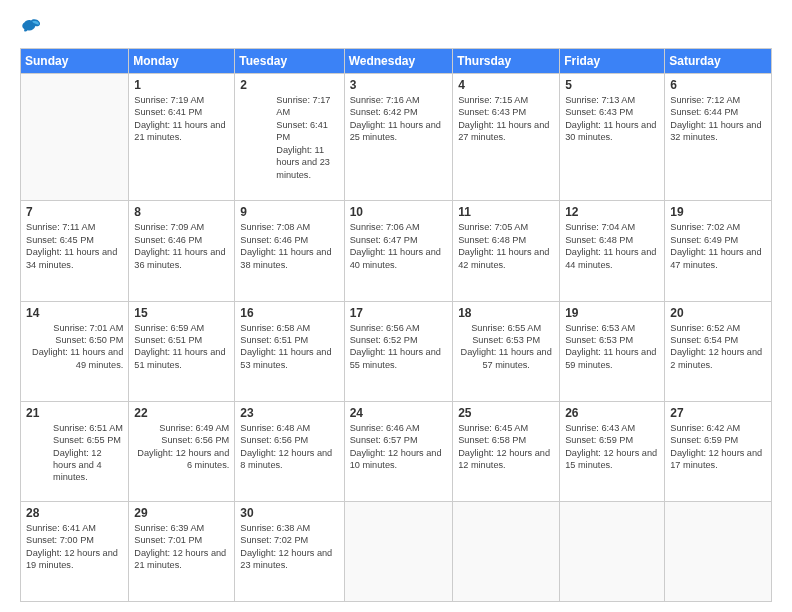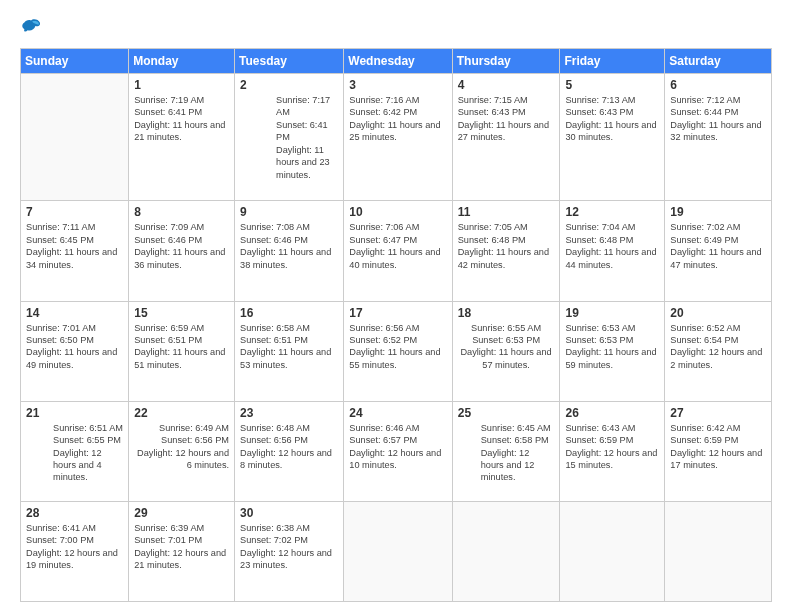--- a/index.html
+++ b/index.html
@@ -193,21 +193,21 @@
           <td>
             <div class="day-number">19</div>
             <div class="day-info" style="white-space: pre-line;">Sunrise: 7:02 AM
 Sunset: 6:49 PM
 Daylight: 11 hours and 47 minutes.</div>
           </td>
         </tr>
         <tr>
           <td>
             <div class="day-number">14</div>
-            <div class="day-info" style="white-space: pre-line;">Sunrise: 7:01 AM
+            <div class="day-info" style="white-space: pre-line; text-align: right;">Sunrise: 7:01 AM
 Sunset: 6:50 PM
 Daylight: 11 hours and 49 minutes.</div>
           </td>
           <td>
             <div class="day-number">15</div>
             <div class="day-info" style="white-space: pre-line;">Sunrise: 6:59 AM
 Sunset: 6:51 PM
 Daylight: 11 hours and 51 minutes.</div>
           </td>
           <td>
@@ -261,21 +261,21 @@
 Daylight: 12 hours and 8 minutes.</div>
           </td>
           <td>
             <div class="day-number">24</div>
             <div class="day-info" style="white-space: pre-line;">Sunrise: 6:46 AM
 Sunset: 6:57 PM
 Daylight: 12 hours and 10 minutes.</div>
           </td>
           <td>
             <div class="day-number">25</div>
-            <div class="day-info" style="white-space: pre-line; margin-left: 23px;">Sunrise: 6:45 AM
+            <div class="day-info" style="white-space: pre-line;">Sunrise: 6:45 AM
 Sunset: 6:58 PM
 Daylight: 12 hours and 12 minutes.</div>
           </td>
           <td>
             <div class="day-number">26</div>
             <div class="day-info" style="white-space: pre-line;">Sunrise: 6:43 AM
 Sunset: 6:59 PM
 Daylight: 12 hours and 15 minutes.</div>
           </td>
           <td>

